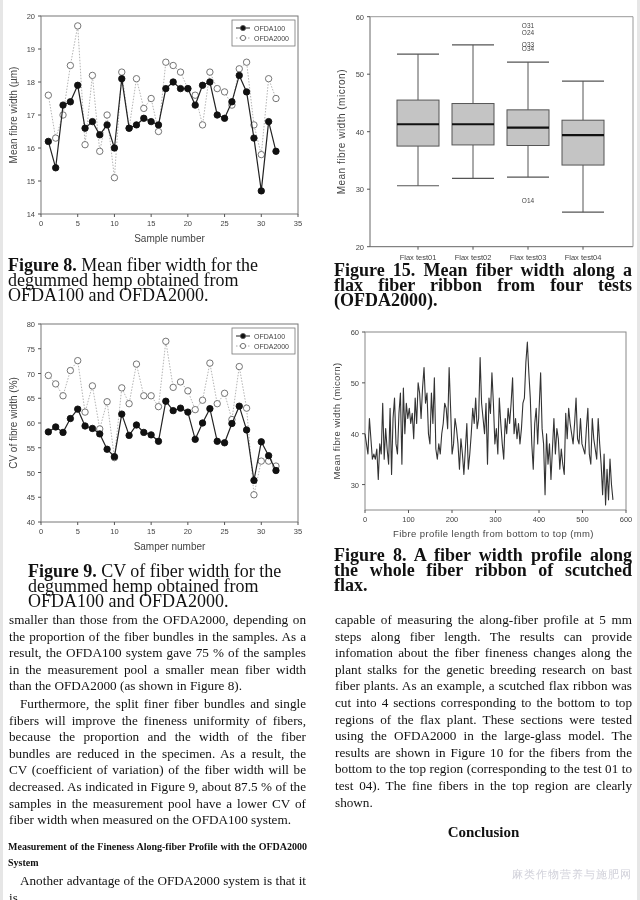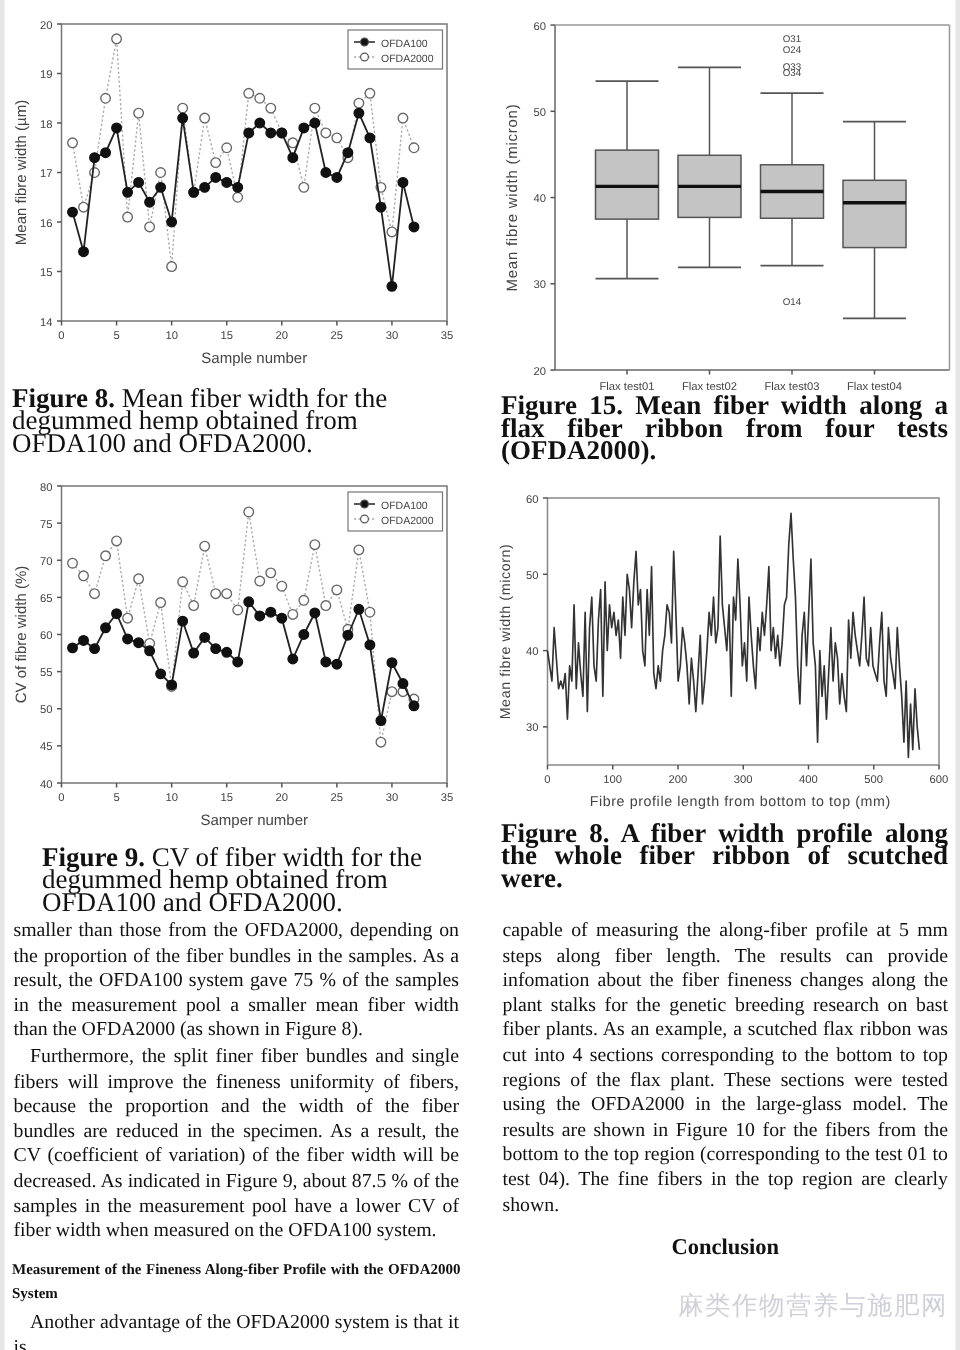--- a/index.html
+++ b/index.html
@@ -7,21 +7,21 @@
   .fig { position: absolute; }
   .fig svg { display: block; }
   .caption { position: absolute; font-family: "Liberation Serif", serif; font-size: 18px; line-height: 15px; color: #111; text-align: left; }
   .caption b { font-weight: bold; }
   .col { position: absolute; font-family: "Liberation Serif", serif; font-size: 13.2px; line-height: 16.6px; text-align: justify; color: #111; }
   .col p { margin: 1px; }
   .col p.indent { text-indent: 11px; }
   .col h3 { margin: 10px 0 0 0; font-size: 10px; line-height: 16.6px; font-weight: bold; text-align: justify; }
   .col h2 { margin: 12px 0 12px 0; font-size: 15px; font-weight: bold; text-align: center; line-height: 18px; }
   .axis-text { font-family: "Liberation Sans", sans-serif; fill: #444; }
-  .watermark { position: absolute; right: 8px; bottom: 18px; font-family: Liberation Sans, sans-serif; font-size: 17px; color: rgba(150,150,170,0.45); letter-spacing: 1px; }
+  .watermark { position: absolute; right: 8px; bottom: 18px; font-family: Liberation Sans, sans-serif; font-size: 11px; color: rgba(150,150,170,0.45); letter-spacing: 1px; }
   .leftedge { position:absolute; left:0; top:0; width:3px; height:900px; background:#e6e6e6; }
   .rightedge { position:absolute; right:0; top:0; width:3px; height:900px; background:#e6e6e6; }
 </style>
 </head>
 <body>
 
 <div class="leftedge"></div>
 <div class="rightedge"></div>
 
 <div class="fig" style="left:0px;top:0px;">
@@ -333,21 +333,21 @@
       <text x="219" y="212" text-anchor="middle" font-size="7.5" class="axis-text">400</text>
       <line x1="262.5" x2="262.5" y1="200" y2="203" stroke="#555"></line>
       <text x="262.5" y="212" text-anchor="middle" font-size="7.5" class="axis-text">500</text>
       <line x1="306" x2="306" y1="200" y2="203" stroke="#555"></line>
       <text x="306" y="212" text-anchor="middle" font-size="7.5" class="axis-text">600</text>
       <text x="173.5" y="227" text-anchor="middle" font-size="9.5" class="axis-text" letter-spacing="0.4">Fibre profile length from bottom to top (mm)</text>
       <text x="20" y="111" text-anchor="middle" font-size="9.5" class="axis-text" transform="rotate(-90 20 111)" letter-spacing="0.4">Mean fibre width (micorn)</text>
       <polyline points="45,123.71428571428572 46.47589285714286,133.8857142857143 47.95178571428571,144.05714285714285 49.42767857142857,108.45714285714287 50.903571428571425,128.8 52.379464285714285,149.14285714285714 53.855357142857144,144.05714285714285 55.33125,149.14285714285714 56.80714285714286,138.97142857142856 58.28303571428572,169.4857142857143 59.75892857142857,133.8857142857143 61.23482142857142,144.05714285714285 62.71071428571429,93.2 64.18660714285714,149.14285714285714 65.6625,118.62857142857143 67.13839285714286,138.97142857142856 68.61428571428571,154.22857142857143 70.09017857142857,98.28571428571429 71.56607142857143,164.4 73.04196428571429,108.45714285714287 74.51785714285714,88.11428571428571 75.99375,133.8857142857143 77.46964285714284,144.05714285714285 78.94553571428571,103.37142857142858 80.42142857142858,83.02857142857142 81.89732142857143,154.22857142857143 83.37321428571428,77.94285714285714 84.84910714285715,123.71428571428572 86.32499999999999,93.2 87.80089285714286,108.45714285714287 89.27678571428571,98.28571428571429 90.75267857142858,113.54285714285714 92.22857142857143,103.37142857142858 93.7044642857143,128.8 95.18035714285715,88.11428571428571 96.65625,113.54285714285714 98.13214285714287,72.85714285714286 99.6080357142857,83.02857142857142 101.08392857142857,108.45714285714287 102.55982142857141,77.94285714285714 104.03571428571428,57.599999999999994 105.51160714285714,93.2 106.9875,83.02857142857142 108.46339285714285,123.71428571428572 109.9392857142857,133.8857142857143 111.41517857142857,83.02857142857142 112.89107142857142,113.54285714285714 114.36696428571429,67.77142857142857 115.84285714285714,138.97142857142856 117.31875000000001,149.14285714285714 118.79464285714286,133.8857142857143 120.27053571428571,144.05714285714285 121.74642857142857,123.71428571428572 123.22232142857142,113.54285714285714 124.69821428571429,93.2 126.17410714285714,98.28571428571429 127.64999999999999,118.62857142857143 129.12589285714284,57.599999999999994 130.6017857142857,98.28571428571429 132.07767857142858,144.05714285714285 133.55357142857142,133.8857142857143 135.02946428571428,108.45714285714287 136.50535714285715,118.62857142857143 137.98125,133.8857142857143 139.45714285714286,159.31428571428572 140.93303571428572,128.8 142.4089285714286,144.05714285714285 143.88482142857143,164.4 145.3607142857143,138.97142857142856 146.83660714285713,113.54285714285714 148.3125,159.31428571428572 149.78839285714287,144.05714285714285 151.26428571428573,123.71428571428572 152.74017857142857,98.28571428571429 154.2160714285714,113.54285714285714 155.69196428571428,88.11428571428571 157.16785714285714,118.62857142857143 158.64375,108.45714285714287 160.11964285714282,47.428571428571445 161.5955357142857,93.2 163.07142857142856,108.45714285714287 164.54732142857142,123.71428571428572 166.0232142857143,93.2 167.49910714285713,154.22857142857143 168.975,88.11428571428571 170.45089285714283,103.37142857142858 171.9267857142857,62.68571428571428 173.40267857142857,93.2 174.8785714285714,133.8857142857143 176.35446428571427,118.62857142857143 177.83035714285714,144.05714285714285 179.30624999999998,88.11428571428571 180.78214285714284,113.54285714285714 182.2580357142857,133.8857142857143 183.73392857142858,149.14285714285714 185.20982142857142,108.45714285714287 186.68571428571428,123.71428571428572 188.16160714285712,98.28571428571429 189.63750000000002,113.54285714285714 191.11339285714283,93.2 192.58928571428572,67.77142857142857 194.0651785714286,123.71428571428572 195.54107142857143,108.45714285714287 197.0169642857143,128.8 198.49285714285713,113.54285714285714 199.96875,133.8857142857143 201.44464285714284,118.62857142857143 202.9205357142857,93.2 204.39642857142857,88.11428571428571 205.8723214285714,52.514285714285705 207.34821428571428,32.17142857142858 208.82410714285714,62.68571428571428 210.29999999999998,88.11428571428571 211.77589285714285,133.8857142857143 213.25178571428572,159.31428571428572 214.72767857142858,113.54285714285714 216.20357142857142,98.28571428571429 217.6794642857143,133.8857142857143 219.15535714285713,98.28571428571429 220.63125000000002,62.68571428571428 222.10714285714283,118.62857142857143 223.58303571428573,133.8857142857143 225.05892857142857,184.74285714285713 226.53482142857143,123.71428571428572 228.0107142857143,154.22857142857143 229.48660714285714,133.8857142857143 230.9625,169.4857142857143 232.43839285714282,138.97142857142856 233.9142857142857,108.45714285714287 235.39017857142858,144.05714285714285 236.86607142857142,118.62857142857143 238.34196428571428,128.8 239.81785714285715,159.31428571428572 241.29375,138.97142857142856 242.76964285714286,154.22857142857143 244.2455357142857,164.4 245.7214285714286,103.37142857142858 247.19732142857143,128.8 248.6732142857143,98.28571428571429 250.14910714285713,113.54285714285714 251.625,123.71428571428572 253.10089285714284,133.8857142857143 254.57678571428573,113.54285714285714 256.0526785714286,88.11428571428571 257.52857142857147,128.8 259.0044642857143,133.8857142857143 260.48035714285714,108.45714285714287 261.95625,133.8857142857143 263.4321428571428,138.97142857142856 264.9080357142857,144.05714285714285 266.38392857142856,118.62857142857143 267.8598214285714,98.28571428571429 269.3357142857143,144.05714285714285 270.81160714285716,154.22857142857143 272.2875,108.45714285714287 273.7633928571429,128.8 275.23928571428564,138.97142857142856 276.7151785714286,149.14285714285714 278.1910714285714,108.45714285714287 279.66696428571424,133.8857142857143 281.1428571428571,154.22857142857143 282.61875,184.74285714285713 284.09464285714284,144.05714285714285 285.5705357142857,194.9142857142857 287.0464285714286,159.31428571428572 288.52232142857144,189.82857142857142 289.99821428571425,149.14285714285714 291.4741071428572,174.57142857142858 292.95,189.82857142857142" fill="none" stroke="#333" stroke-width="1.1" stroke-linejoin="round"></polyline>
     </svg>
 </div>
-<div class="caption" style="left:334px;top:548px;width:298px;text-align:justify;"><b>Figure 8.</b><b> A fiber width profile along the whole fiber ribbon of scutched were.</b></div>
+<div class="caption" style="left:334px;top:548px;width:298px;text-align:justify;"><b>Figure 8.</b><b> A fiber width profile along the whole fiber ribbon of scutched flax.</b></div>
 
 <div class="col" style="left:8px;top:611px;width:299px;">
   <p>smaller than those from the OFDA2000, depending on the proportion of the fiber bundles in the samples. As a result, the OFDA100 system gave 75 % of the samples in the measurement pool a smaller mean fiber width than the OFDA2000 (as shown in Figure 8).</p>
   <p class="indent">Furthermore, the split finer fiber bundles and single fibers will improve the fineness uniformity of fibers, because the proportion and the width of the fiber bundles are reduced in the specimen. As a result, the CV (coefficient of variation) of the fiber width will be decreased. As indicated in Figure 9, about 87.5 % of the samples in the measurement pool have a lower CV of fiber width when measured on the OFDA100 system.</p>
   <h3>Measurement of the Fineness Along-fiber Profile with the OFDA2000 System</h3>
   <p class="indent">Another advantage of the OFDA2000 system is that it is</p>
 </div>
 
 <div class="col" style="left:334px;top:611px;width:299px;">
   <p>capable of measuring the along-fiber profile at 5 mm steps along fiber length. The results can provide infomation about the fiber fineness changes along the plant stalks for the genetic breeding research on bast fiber plants. As an example, a scutched flax ribbon was cut into 4 sections corresponding to the bottom to top regions of the flax plant. These sections were tested using the OFDA2000 in the large-glass model. The results are shown in Figure 10 for the fibers from the bottom to the top region (corresponding to the test 01 to test 04). The fine fibers in the top region are clearly shown.</p>

